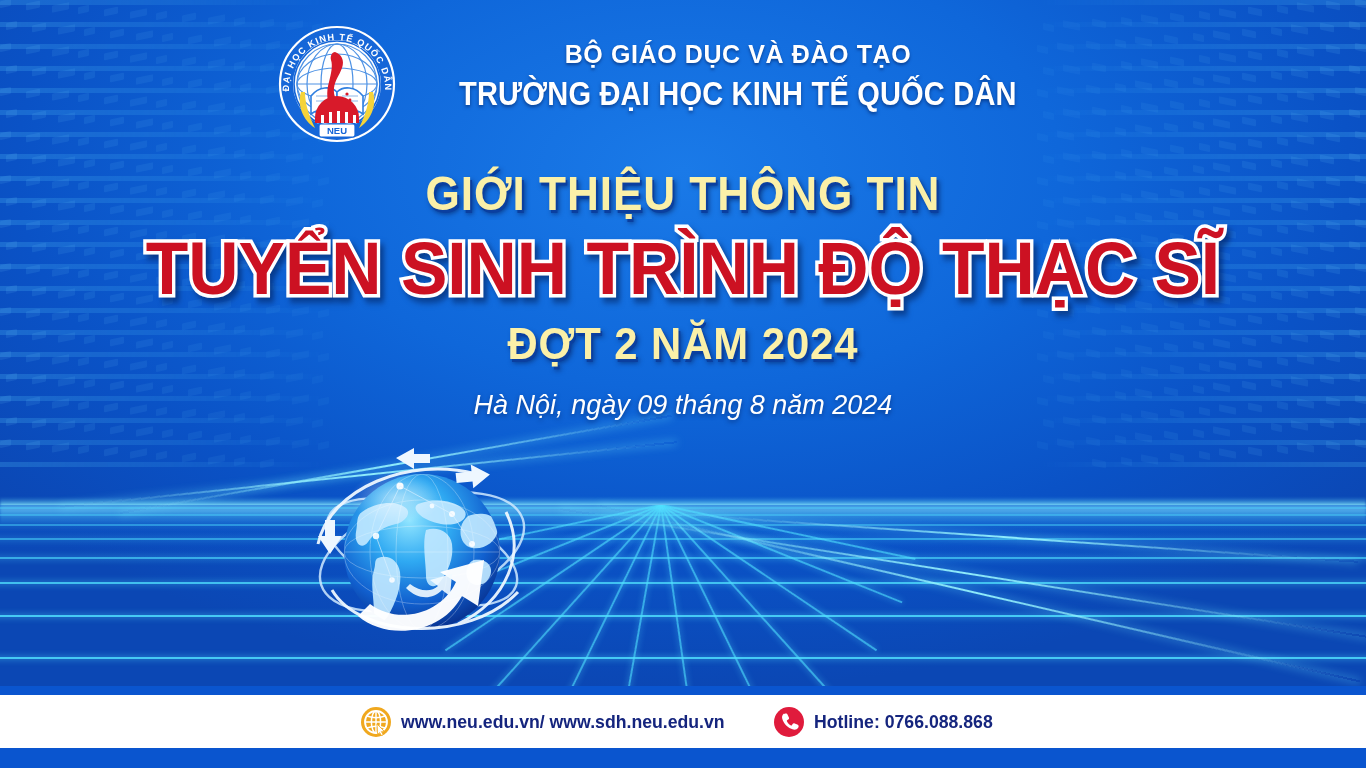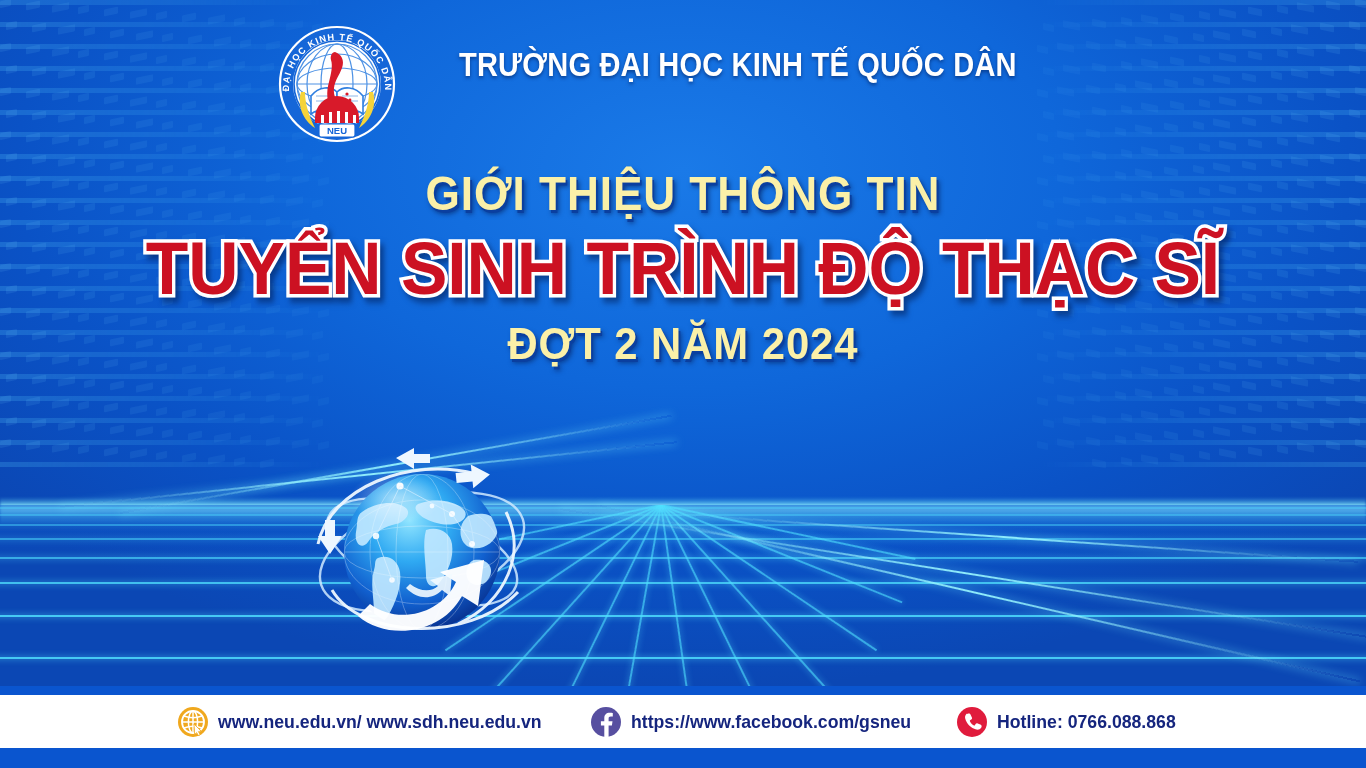--- a/index.html
+++ b/index.html
@@ -726,27 +726,29 @@
 
         <rect x="48" y="106" width="36" height="13" rx="2" fill="#ffffff" stroke="#1566d8" stroke-width="1.2"></rect>
         <text x="66" y="116" text-anchor="middle" font-family="Liberation Sans, sans-serif" font-size="9.5" font-weight="bold" fill="#1566d8">NEU</text>
 
         <text font-family="Liberation Sans, sans-serif" font-size="9.2" font-weight="bold" fill="#ffffff" letter-spacing="1.1">
           <textPath href="#arcTop" startOffset="50%" text-anchor="middle">ĐẠI HỌC KINH TẾ QUỐC DÂN</textPath>
         </text>
       </svg>
     </div>
     <div class="hdr-txt">
+      <div class="line1">BỘ GIÁO DỤC VÀ ĐÀO TẠO</div>
       <div class="line2">TRƯỜNG ĐẠI HỌC KINH TẾ QUỐC DÂN</div>
     </div>
   </div>
 
   <div class="t-intro">GIỚI THIỆU THÔNG TIN</div>
   <div class="t-main">TUYỂN SINH TRÌNH ĐỘ THẠC SĨ</div>
   <div class="t-sub">ĐỢT 2 NĂM 2024</div>
+  <div class="t-date">Hà Nội, ngày 09 tháng 8 năm 2024</div>
 
   <div class="globe-wrap">
     <svg viewBox="0 0 250 230" width="250" height="230">
       <defs>
         <radialGradient id="gsph" cx="42%" cy="30%" r="75%">
           <stop offset="0%" stop-color="#8fe4ff"></stop>
           <stop offset="35%" stop-color="#2fa9f2"></stop>
           <stop offset="70%" stop-color="#1160cf"></stop>
           <stop offset="100%" stop-color="#062a86"></stop>
         </radialGradient>
@@ -831,27 +833,20 @@
           <line x1="5" y1="16" x2="27" y2="16"></line>
           <path d="M7 10 Q16 13.5 25 10"></path>
           <path d="M7 22 Q16 18.5 25 22"></path>
           <line x1="16" y1="5" x2="16" y2="27"></line>
         </g>
         <path d="M17 18 l7 7 -2.6 .6 1.8 3 -1.8 1 -1.8-3 -2 1.8 z" fill="#ffffff" stroke="#F0A81E" stroke-width=".8"></path>
       </svg>
       <span class="ftxt">www.neu.edu.vn/ www.sdh.neu.edu.vn</span>
     </div>
 
-    <div class="fitem">
-      <svg class="ficon" viewBox="0 0 32 32">
-        <circle cx="16" cy="16" r="15" fill="#574FA0"></circle>
-        <path d="M18.6 31 V19.6 h3.3 l.6-4.3 h-3.9 v-2.6 c0-1.2 .4-2.1 2.2-2.1 h2 V6.9 c-.4-.06-1.7-.18-3.2-.18 -3.2 0-5.3 1.9-5.3 5.4 v3.2 h-3.4 v4.3 h3.4 V31 z" fill="#ffffff"></path>
-      </svg>
-      <span class="ftxt">https://www.facebook.com/gsneu</span>
-    </div>
 
 
     <div class="fitem">
       <svg class="ficon" viewBox="0 0 32 32">
         <circle cx="16" cy="16" r="15" fill="#E01B3C"></circle>
         <path d="M11.5 8 c1.4-.9 2.6-.4 3.2 .9 l1.2 2.6 c.4 .9 .1 1.6-.7 2.1 l-1.1 .7 c-.3 .2-.4 .5-.2 .9 .8 1.8 2.3 3.3 4.1 4.2 .4 .2 .7 .1 .9-.2 l.7-1.1 c.5-.8 1.2-1.1 2.1-.7 l2.6 1.2 c1.3 .6 1.8 1.8 .9 3.2 -1 1.6-3 2.3-5 1.8 -5.3-1.4-9.6-5.7-11-11 -.5-2 .2-4 1.8-5 z" fill="#ffffff"></path>
         <path d="M20 7.5 c3.4 .4 6.1 3.1 6.5 6.5" fill="none" stroke="#ffffff" stroke-width="1.6" stroke-linecap="round" opacity=".0"></path>
       </svg>
       <span class="ftxt">Hotline: 0766.088.868</span>
     </div>

